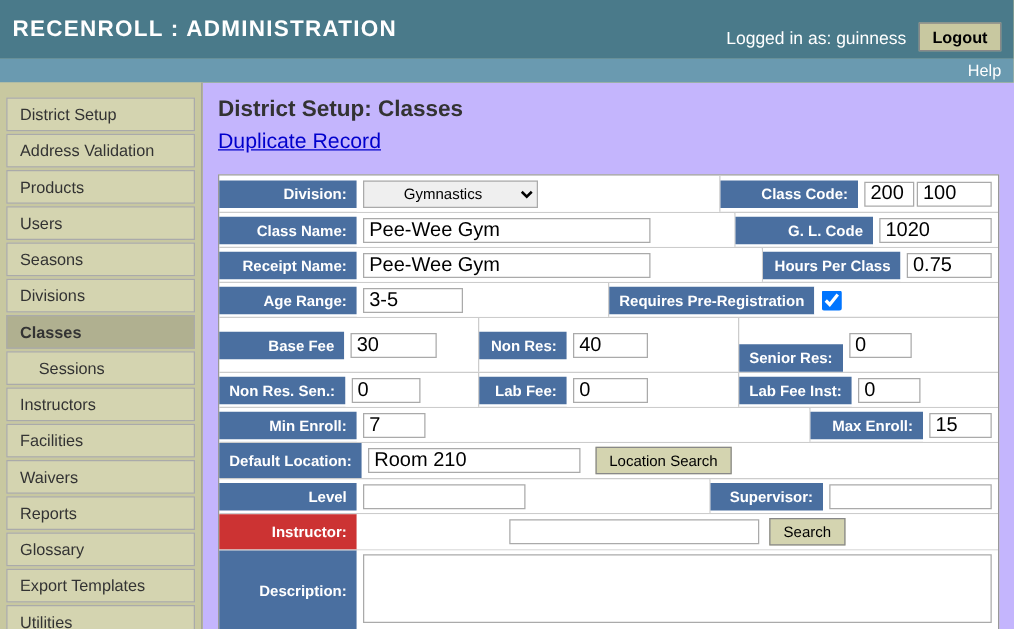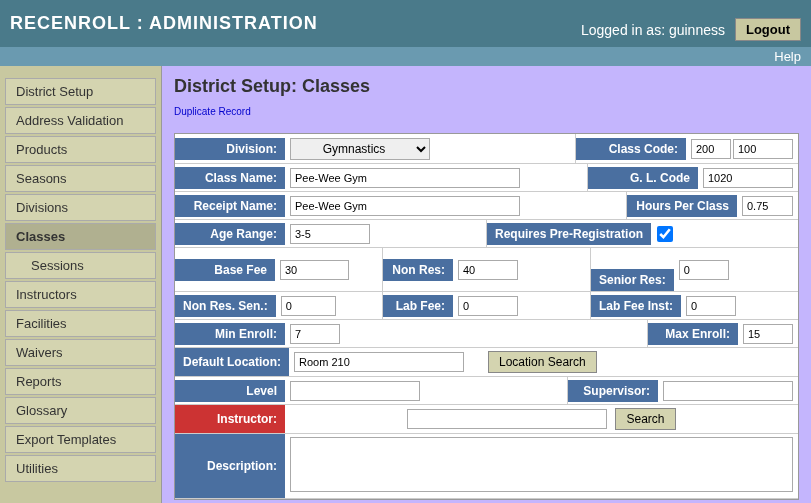--- a/index.html
+++ b/index.html
@@ -87,22 +87,23 @@
       overflow-y: auto;
     }
     .page-title {
       font-size: 18px;
       font-weight: bold;
       color: #333;
       margin-bottom: 6px;
     }
     .duplicate-link {
       color: #0000cc;
+      text-decoration: underline;
       cursor: pointer;
-      font-size: 10px;
+      font-size: 17px;
       margin-bottom: 8px;
       display: inline-block;
       text-align: center;
     }
 
     
     .form-container {
       border: 1px solid #999;
       background: white;
       width: 100%;
@@ -133,21 +134,21 @@
     .field-value {
       padding: 3px 5px;
       display: flex;
       align-items: center;
       flex: 1;
       background: white;
     }
     .field-value input[type="text"] {
       border: 1px solid #aaa;
       padding: 2px 4px;
-      font-size: 11px;
+      font-size: 16px;
       height: 20px;
     }
     .field-value select {
       border: 1px solid #aaa;
       padding: 2px 4px;
       font-size: 12px;
       height: 22px;
       text-align: center;
     }
     .field-value input[type="checkbox"] {
@@ -269,20 +270,21 @@
 <div class="help-bar">
   <a class="help-link">Help</a>
 </div>
 
 <div class="main-layout">
 
   <div class="sidebar">
     <a class="sidebar-item">District Setup</a>
     <a class="sidebar-item">Address Validation</a>
     <a class="sidebar-item">Products</a>
+    <a class="sidebar-item">Users</a>
     <a class="sidebar-item">Seasons</a>
     <a class="sidebar-item">Divisions</a>
     <a class="sidebar-item active">Classes</a>
     <a class="sidebar-item sidebar-sub">Sessions</a>
     <a class="sidebar-item">Instructors</a>
     <a class="sidebar-item">Facilities</a>
     <a class="sidebar-item">Waivers</a>
     <a class="sidebar-item">Reports</a>
     <a class="sidebar-item">Glossary</a>
     <a class="sidebar-item">Export Templates</a>
@@ -334,21 +336,21 @@
       <div class="split-row">
         <div class="split-left">
           <div class="field-label">Receipt Name:</div>
           <div class="field-value">
             <input type="text" style="width: 230px;" value="Pee-Wee Gym">
           </div>
         </div>
         <div class="split-right">
           <div class="field-label">Hours Per Class</div>
           <div class="field-value">
-            <input type="text" style="width: 51px;" value="0.75">
+            <input type="text" style="width: 68px;" value="0.75">
           </div>
         </div>
       </div>
 
       <div class="split-row">
         <div class="split-left">
           <div class="field-label">Age Range:</div>
           <div class="field-value">
             <input type="text" style="width: 80px;" value="3-5">
           </div>
@@ -417,21 +419,21 @@
           <div class="field-value">
             <input type="text" style="width: 50px;" value="15">
           </div>
         </div>
       </div>
 
       <div class="form-row">
         <div class="field-label" style="min-width:110px;">
           <span style="text-align:right;display:block;">Default Location:</span>
         </div>
-        <div class="field-value" style="gap:24px;">
+        <div class="field-value" style="gap:12px;">
           <input type="text" style="width: 170px;" value="Room 210">
           <button class="btn">Location Search</button>
         </div>
       </div>
 
       <div class="split-row">
         <div class="split-left">
           <div class="field-label">Level</div>
           <div class="field-value">
             <input type="text" style="width: 130px;" value="">

